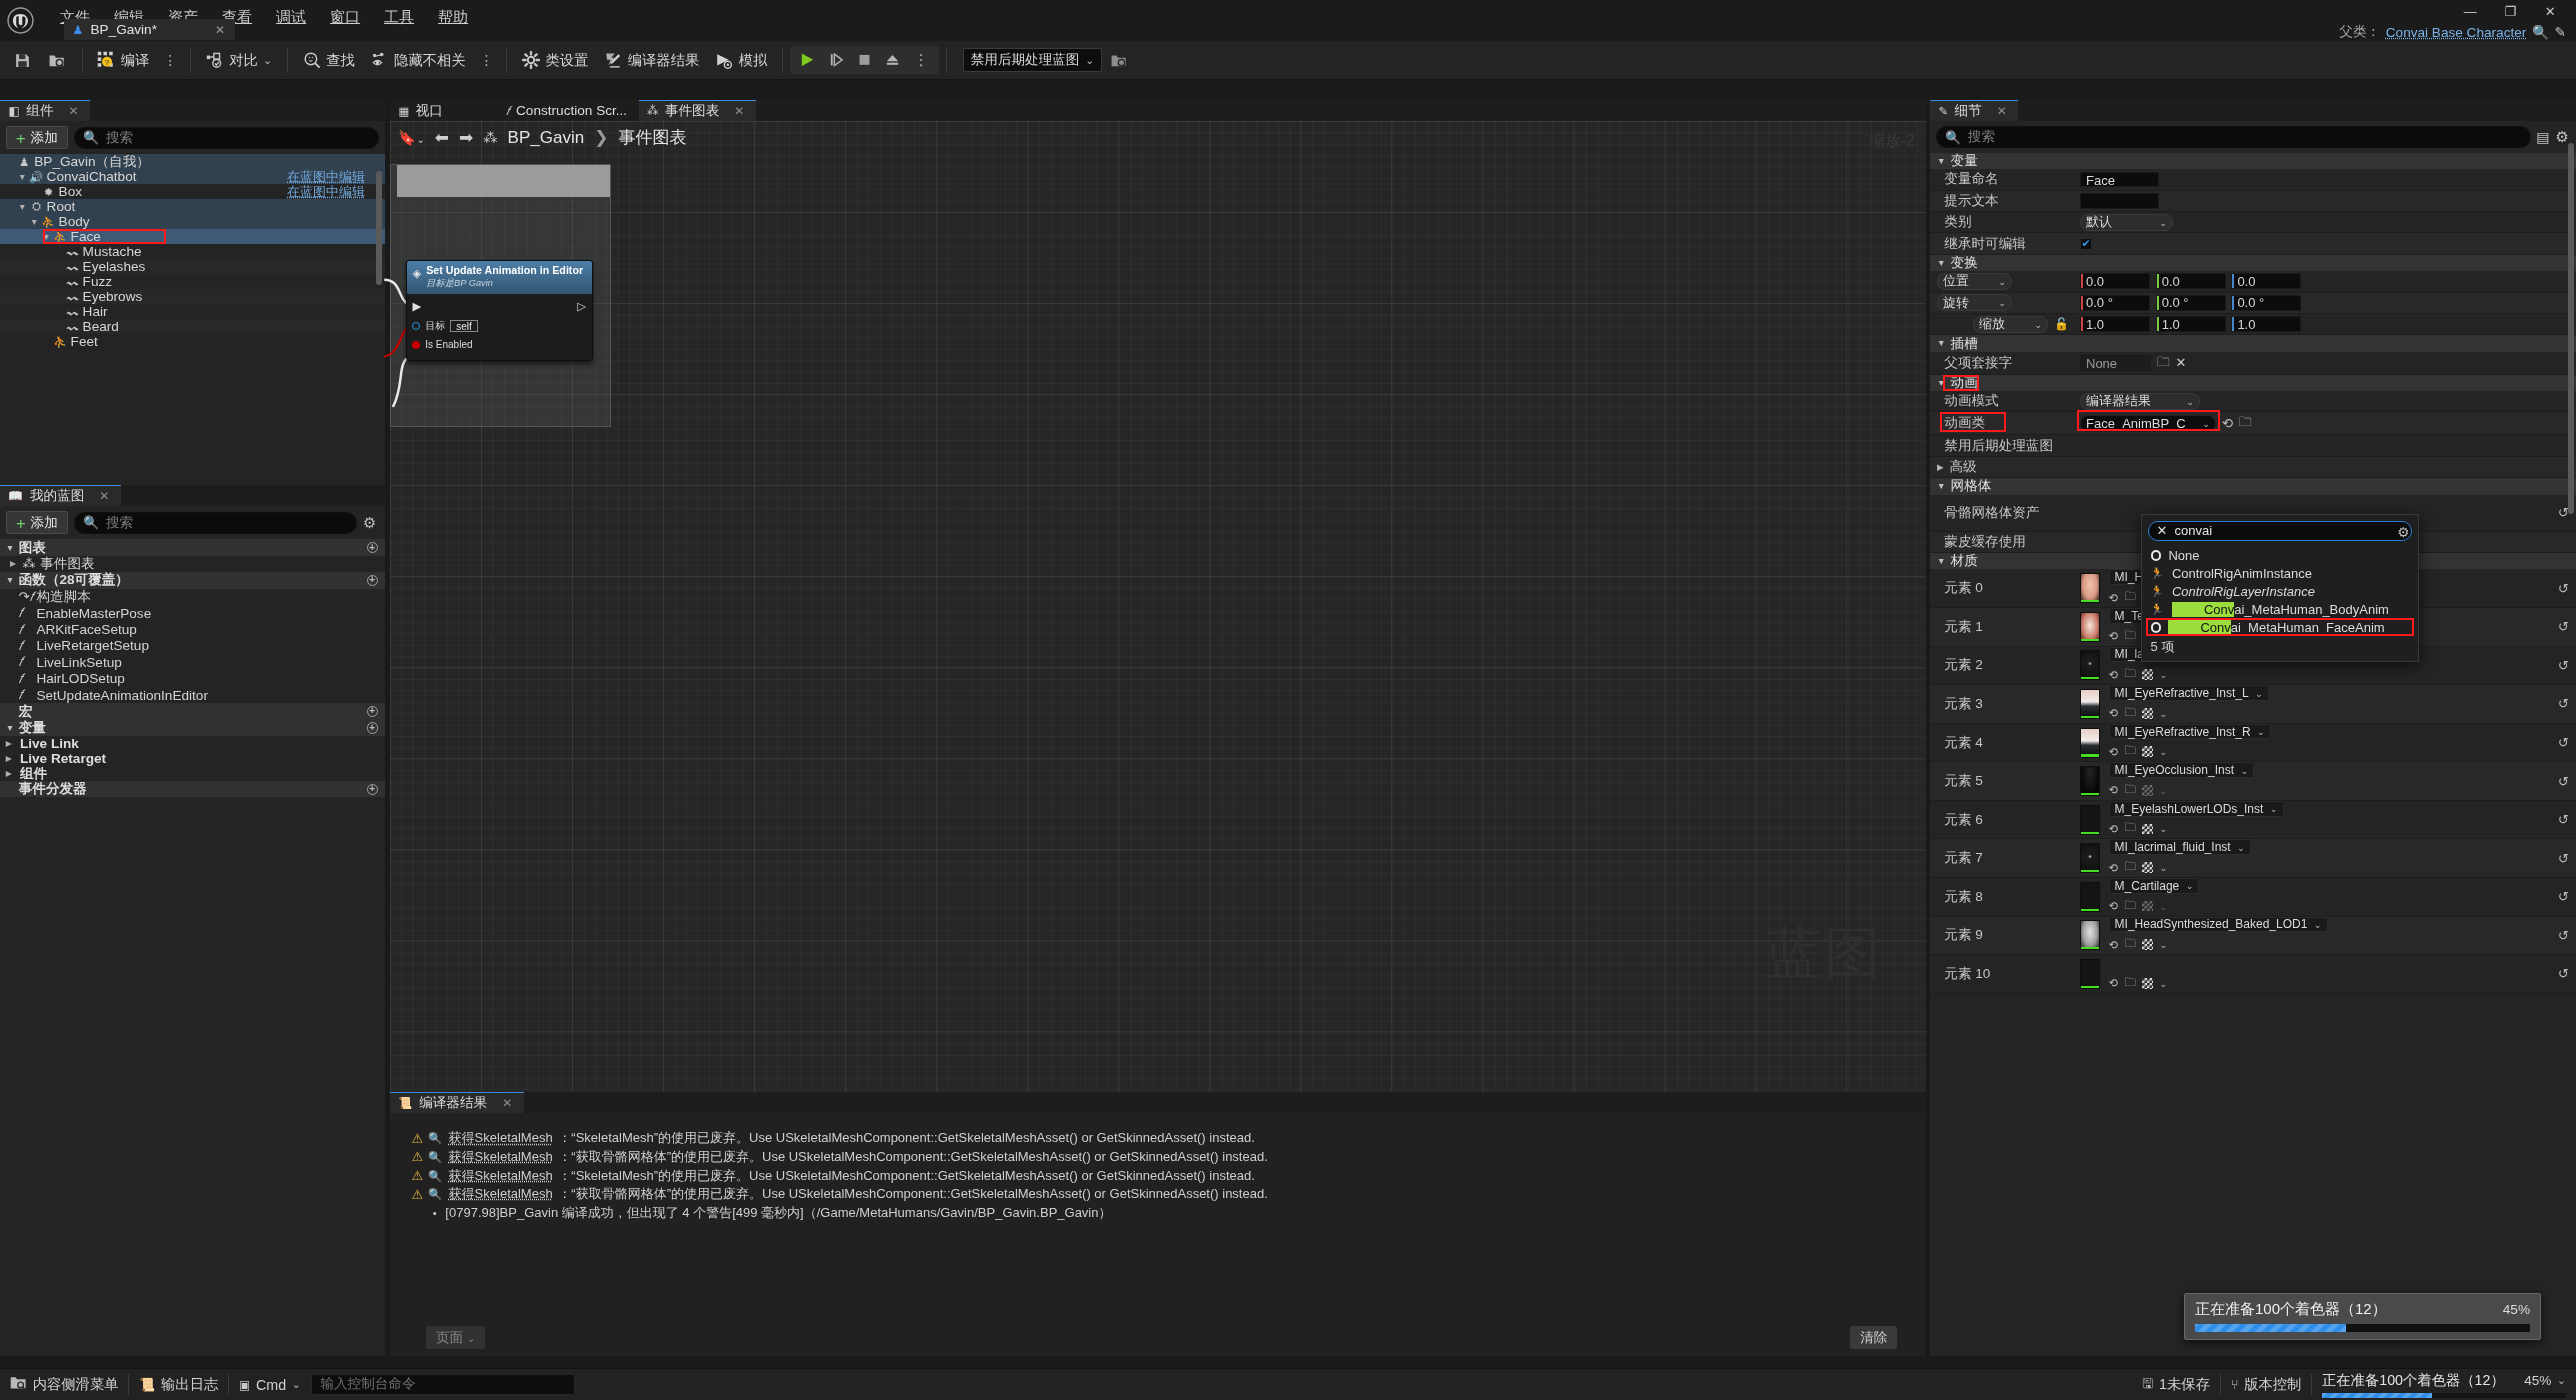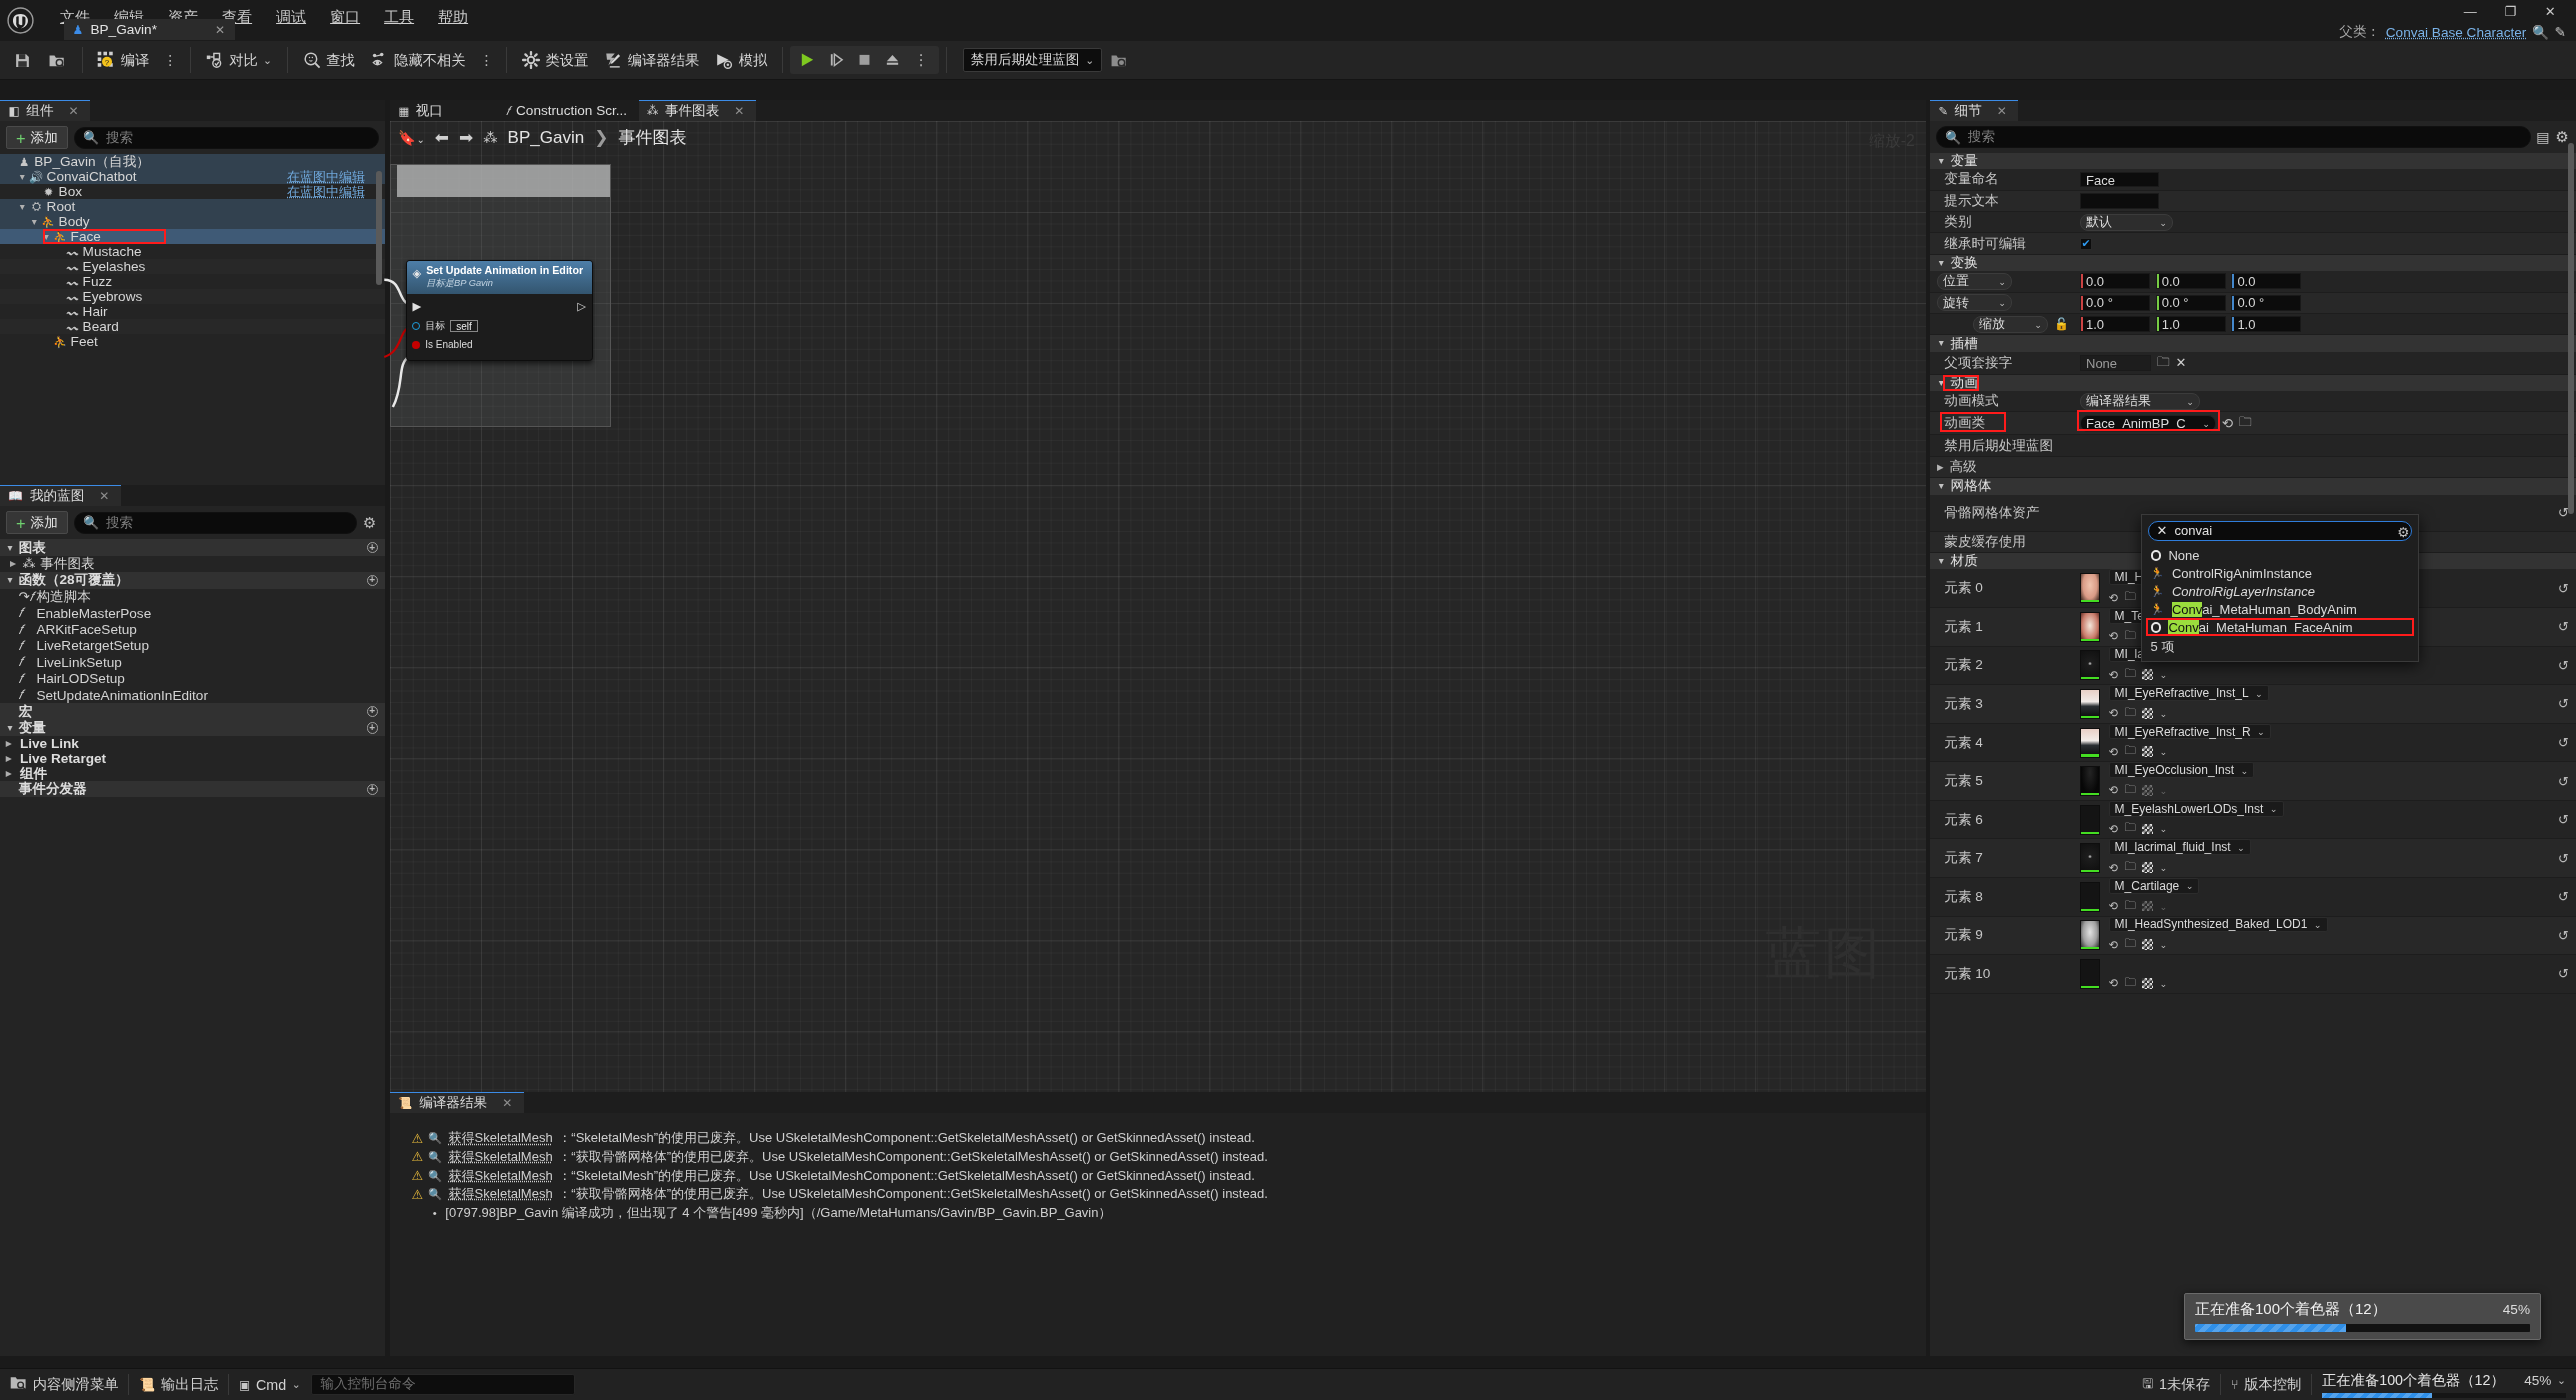--- a/index.html
+++ b/index.html
@@ -223,21 +223,21 @@
     box-shadow: 0 4.3px 14.3px rgba(0,0,0,.7);
   }
   #animdrop .dd-search {
     margin:5.7px; height:20px; background:#0b0b0b; border:0.7px solid #2f7ddb; border-radius:10px;
     display:flex; align-items:center; gap:7.1px; padding: 0 7.9px; font-size:13px; color:#e4e4e4;
   }
   #animdrop .dd-gear { position:absolute; right:8.6px; top:8.6px; color:#c0c0c0; font-size:13.6px; }
   .dd-item { display:flex; align-items:center; gap:7.1px; height:18px; padding-left:8.6px; font-size:13px; color:#dcdcdc; position:relative; }
   .dd-ico-circle { width:10.7px; height:10.7px; border-radius:50%; border:2.1px solid #e8e8e8; }
   .dd-ico-run { color:#cfcfcf; font-size:11.4px; }
-  .hl { background:#9bdd3d; color:#111; }
+  .hl { background:#9bdd3d; color:#111;padding-left:32px; }
   .dd-count { font-size:13px; color:#cfcfcf; padding:2.1px 0 4.3px 8.6px; }
 
   
   #toast {
     position:absolute; background:#4a4a4a; border:0.7px solid #6a6a6a; border-radius:2.1px;
     padding:5.7px 10px 7.1px 10px; z-index:60; box-shadow:0 2.9px 10px rgba(0,0,0,.6);
   }
   #toast .t-head { display:flex; align-items:center; font-size:15px; color:#f0f0f0; }
   #toast .t-pct { margin-left:auto; font-size:13.6px; color:#dcdcdc; }
   #toast .t-bar { margin-top:5px; height:7.9px; background:#121212; border-radius:0.7px; overflow:hidden; }
@@ -741,20 +741,29 @@
         <span class="cr-warn">⚠</span>
         <span class="cr-mag">🔍</span>
         <span class="cr-link">获得SkeletalMesh</span>
         <span>：“获取骨骼网格体”的使用已废弃。Use USkeletalMeshComponent::GetSkeletalMeshAsset() or GetSkinnedAsset() instead.</span>
       </div>
       <div class="cr-row">
         <span class="cr-bullet" style="padding-left:21.4px;">•</span>
         <span>[0797.98]BP_Gavin 编译成功，但出现了 4 个警告[499 毫秒内]（/Game/MetaHumans/Gavin/BP_Gavin.BP_Gavin）</span>
       </div>
     </div>
+  <div id="cr-footer">
+    <div class="grey-btn dim" style="margin-left:36px;">
+      <span>页面</span>
+      <span style="font-size:10px;"> ⌄</span>
+    </div>
+    <div class="grey-btn" style="margin-left:auto; margin-right:28.6px;">
+      <span>清除</span>
+    </div>
+  </div>
 </div>
 
 <div id="details" style="left:1930px; top:100px; width:646px; height:1256px; background:#242424;">
   <div class="panel-tabbar">
     <div class="panel-tab active">
       <span style="color:#cfcfcf;font-size:11.4px;">✎</span>
       <span>细节</span>
       <span class="pt-close">✕</span>
     </div>
   </div>

